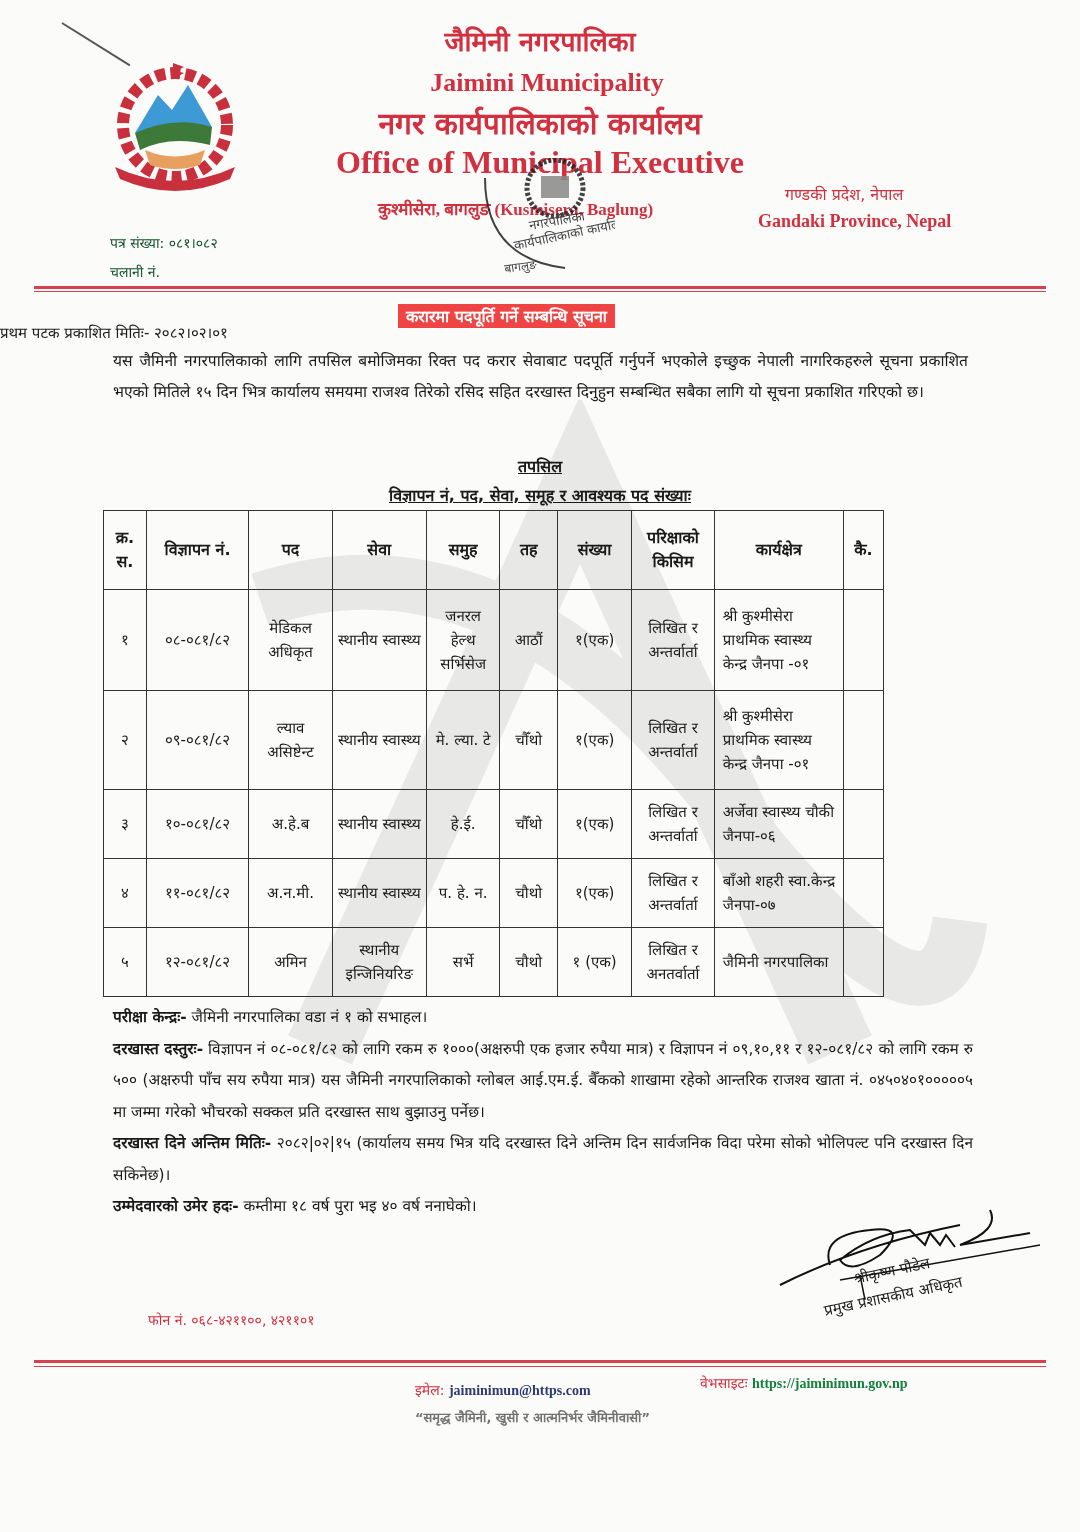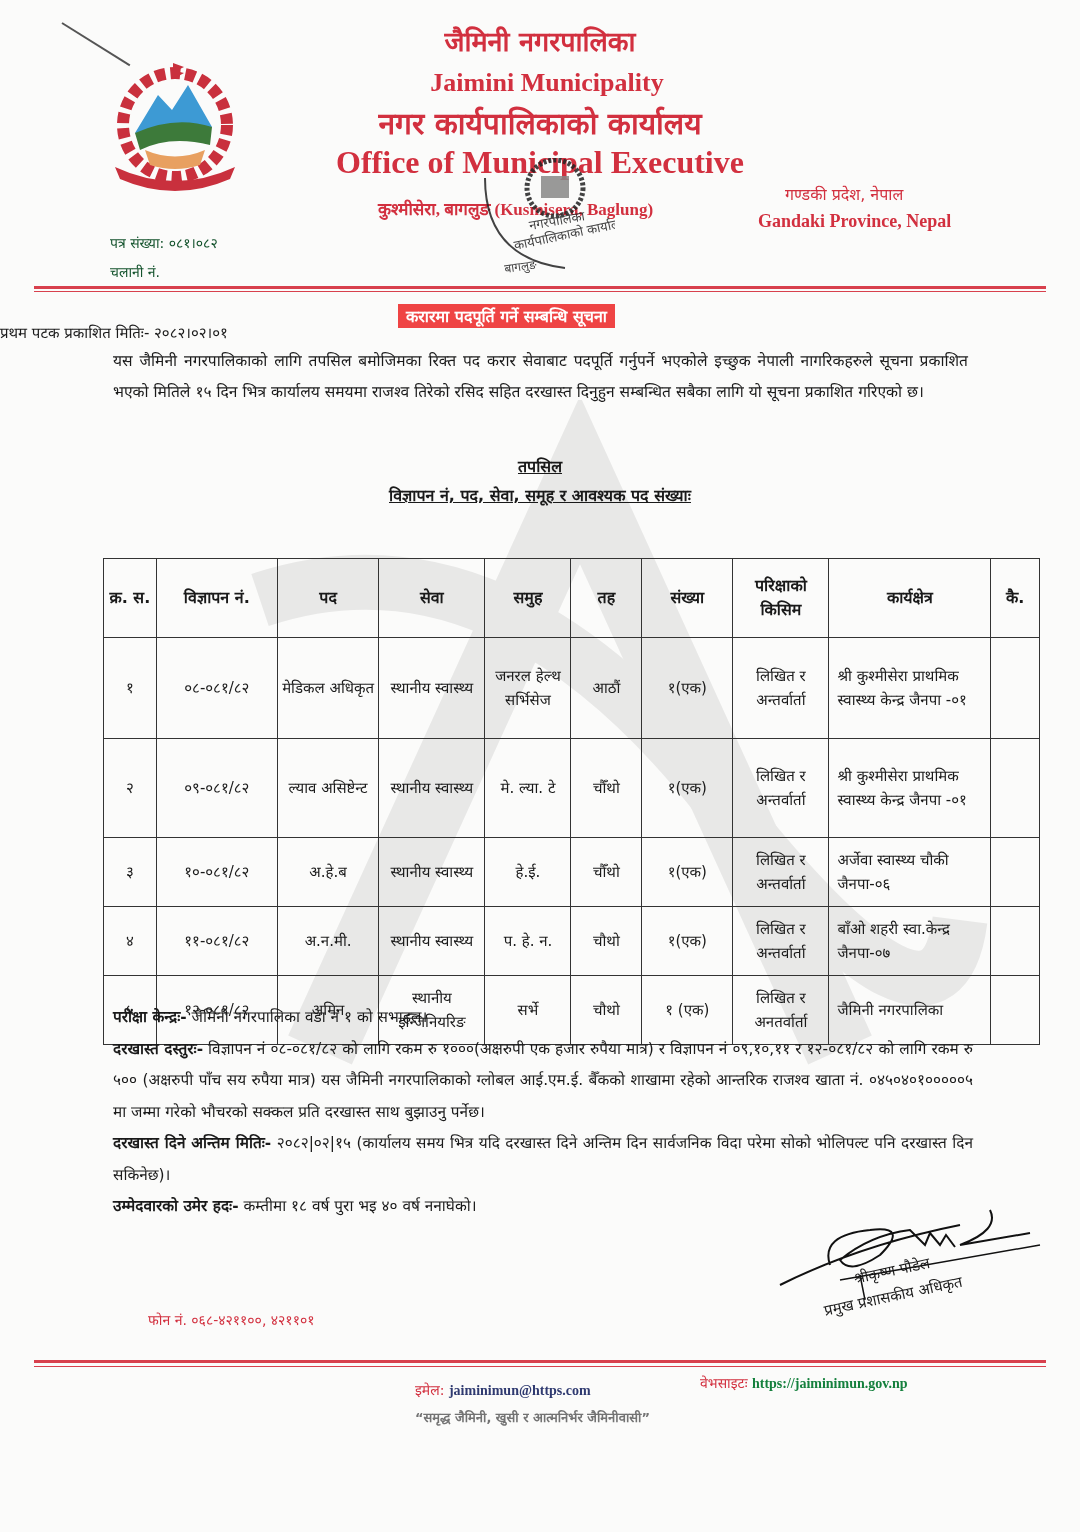--- a/index.html
+++ b/index.html
@@ -38,22 +38,22 @@
   .title-box {
     top: 292px; left: 398px; background: #ef4444; color: #fff; font-size: 16px;
     padding: 1px 8px; font-weight: bold; margin-top: 12px;
   }
   .pub-date { top: 322px; left: 0; width: 1080px; text-align: left; font-size: 15px; }
   .para { left: 113px; width: 855px; font-size: 15.6px; line-height: 31px; text-align: justify; top: 346px; }
   .tapasil { top: 455px; left: 0; width: 1080px; text-align: center; font-size: 16px; font-weight: bold; text-decoration: underline; }
   .tbl-caption { top: 484px; left: 0; width: 1080px; text-align: center; font-size: 16px; font-weight: bold; text-decoration: underline; }
 
   table.posts {
-    position: absolute; top: 510px; left: 103px; width: 937px;
-    border-collapse: collapse; font-size: 15px; margin-top: 48px;
+    position: absolute; top: 510px; left: 103px; width: 781px;
+    border-collapse: collapse; font-size: 15px;
   }
   table.posts th, table.posts td {
     border: 1.5px solid #333; text-align: center; vertical-align: middle; padding: 3px 4px; line-height: 24px;
   }
   table.posts th { height: 72px; font-weight: bold; font-size: 16px; }
   table.posts td.kshetra { text-align: left; padding-left: 8px; }
   table.posts tr.r1 td { height: 94px; }
   table.posts tr.r2 td { height: 92px; }
   table.posts tr.r3 td { height: 62px; }
   table.posts tr.r4 td { height: 62px; }

